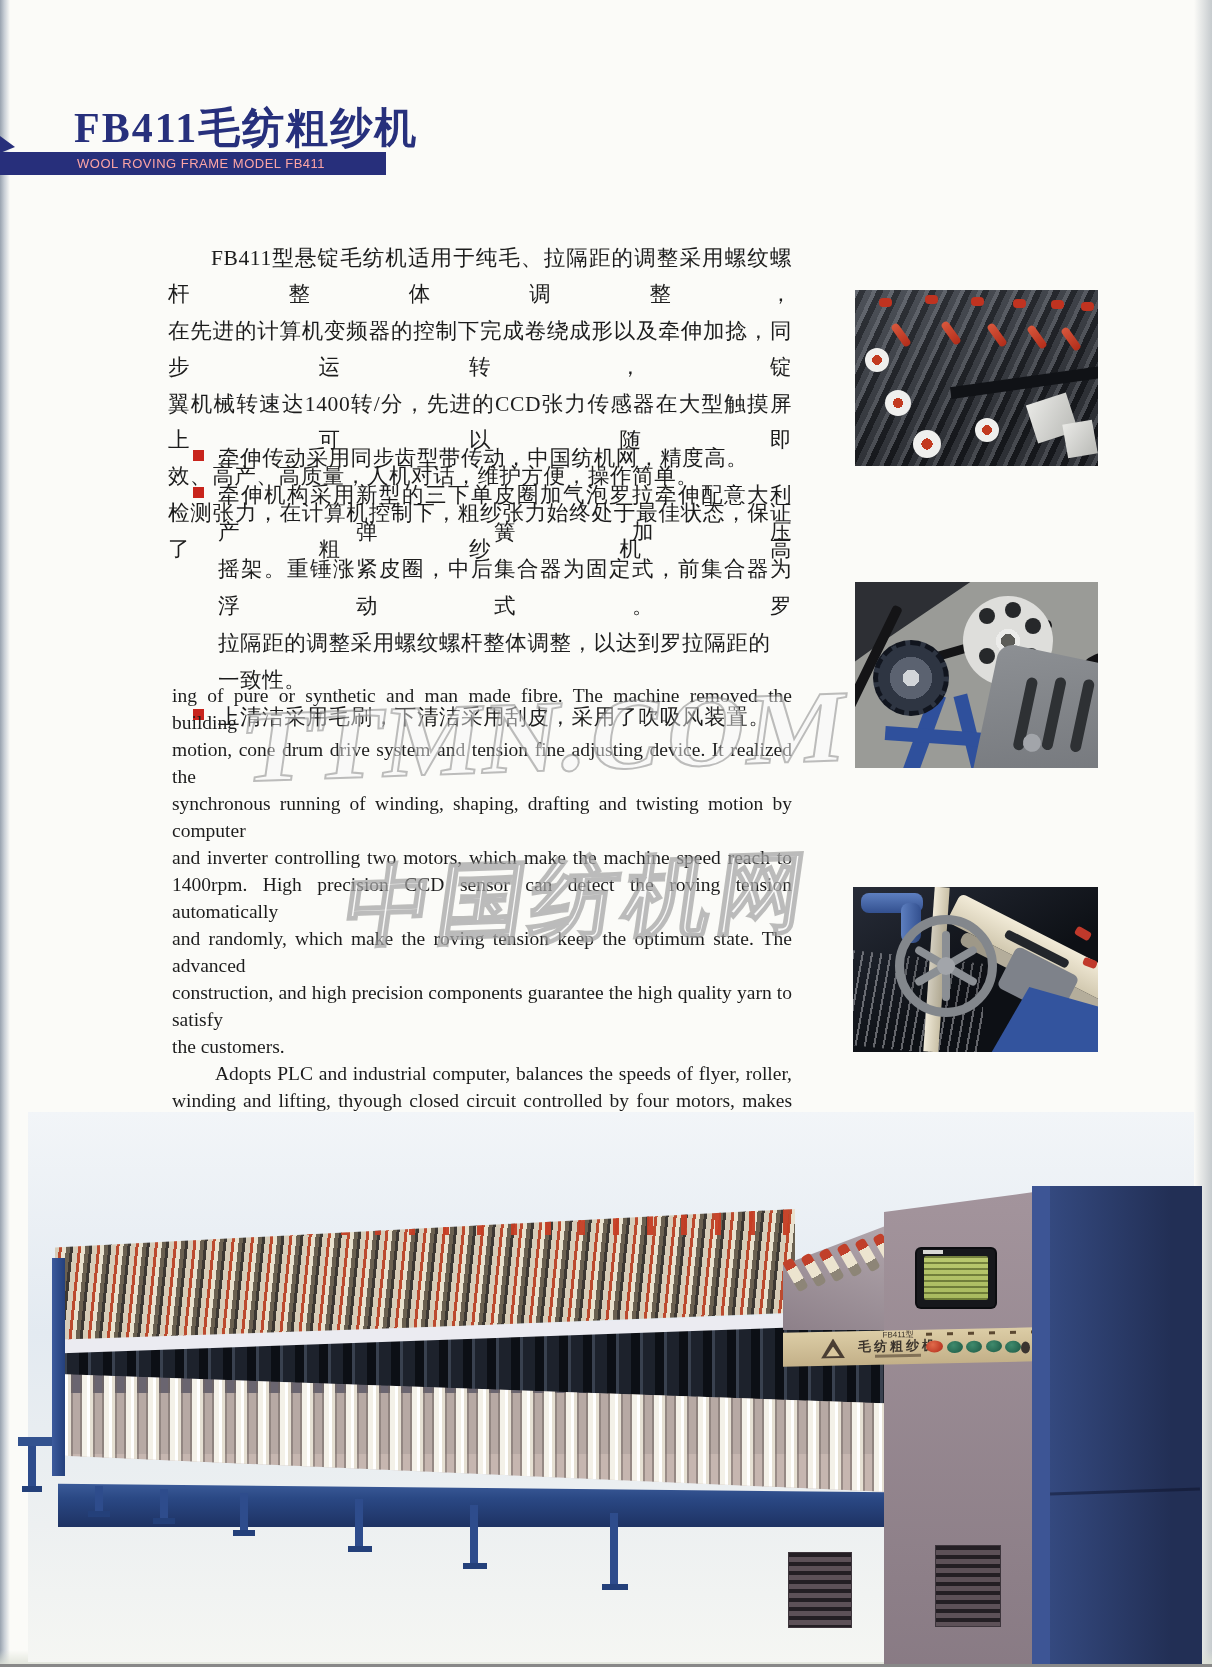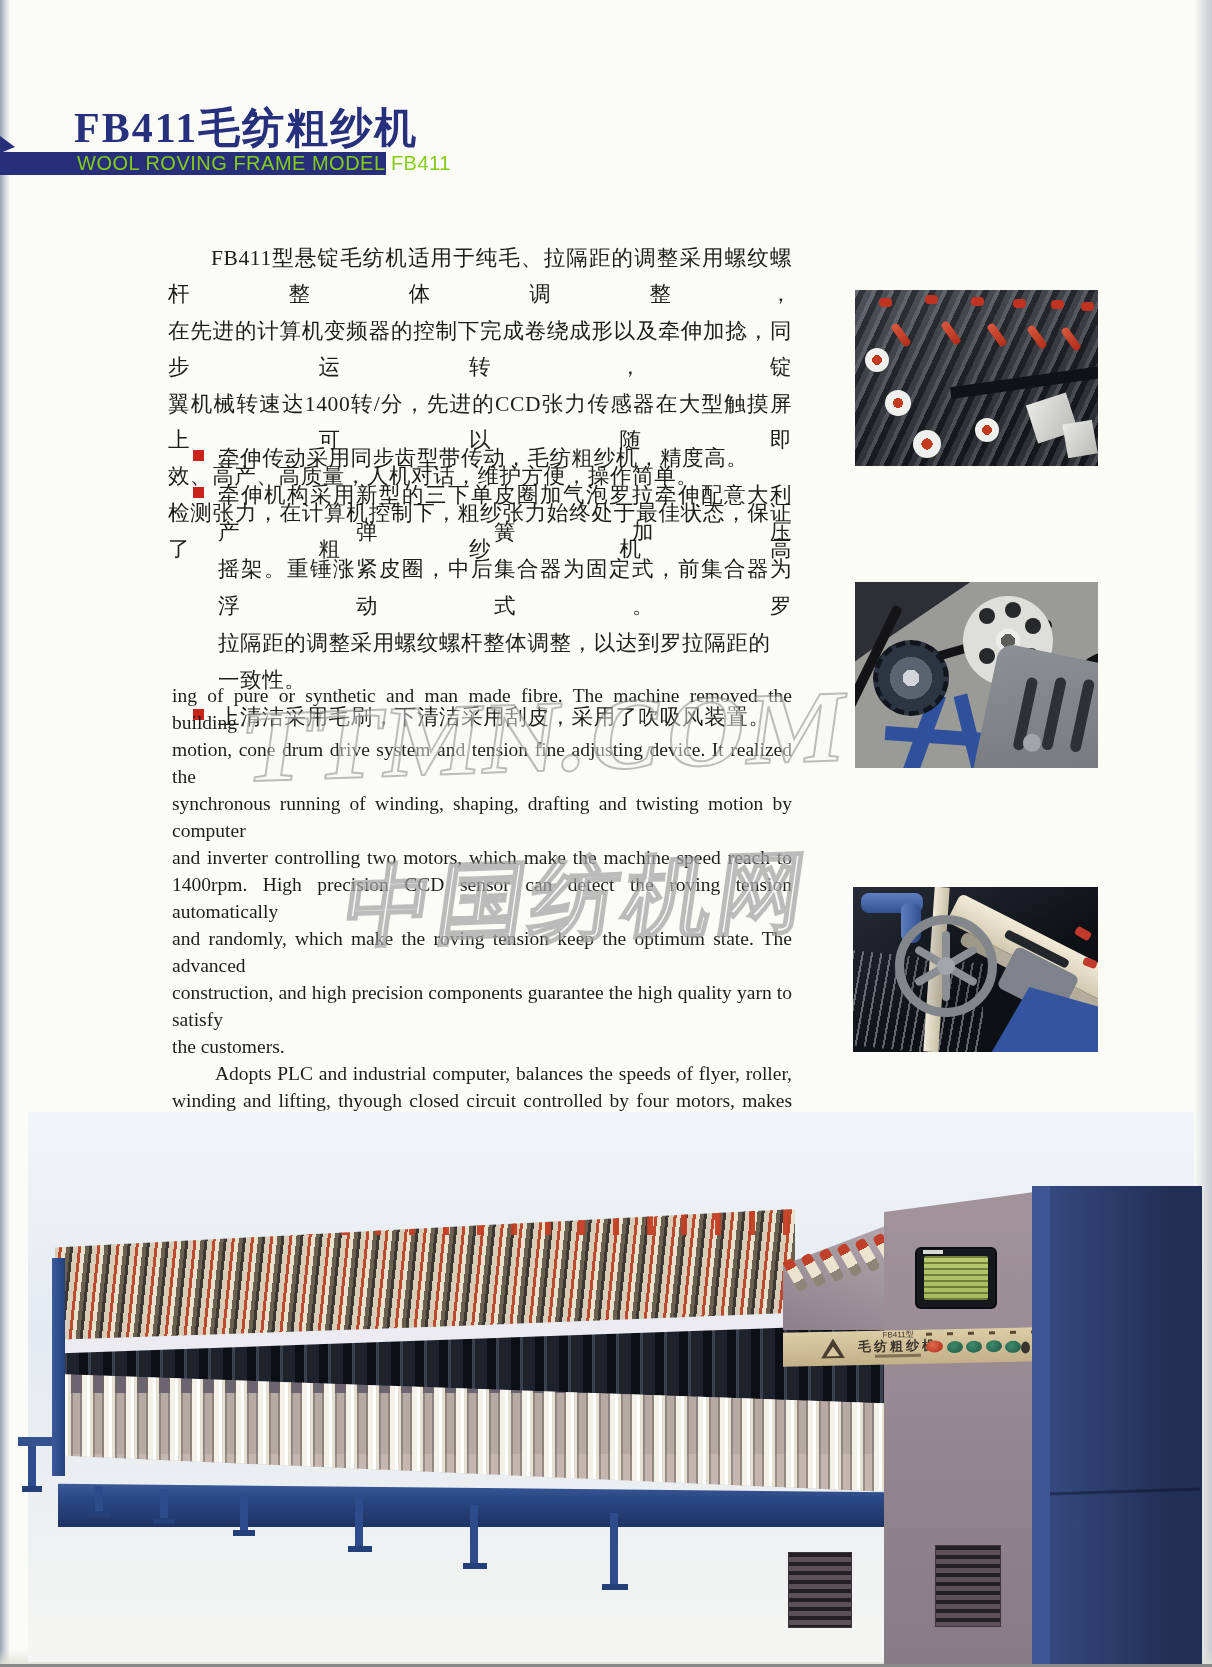--- a/index.html
+++ b/index.html
@@ -8,21 +8,21 @@
   .abs{position:absolute;}
   
   .edge-left{left:0;top:0;width:10px;height:1667px;background:linear-gradient(90deg,#99a3b0,#c9cfd6 45%,rgba(251,251,248,0));}
   .edge-right{right:0;top:0;width:18px;height:1667px;background:linear-gradient(270deg,#c6cbce,rgba(251,251,248,0));}
   .edge-bottom{left:0;top:1650px;width:1212px;height:17px;background:linear-gradient(0deg,#dde1d6,rgba(251,251,248,0));}
   
   .title{left:74px;top:100px;font-size:42px;font-weight:700;color:#27307c;letter-spacing:2px;white-space:nowrap;}
   .title-dot{left:252px;top:112px;width:5px;height:5px;background:#27307c;border-radius:1px;}
   .titlebar{left:0;top:152px;width:386px;height:23px;background:#272f7b;}
   .titlebar span{display:block;padding-left:77px;font-family:"Liberation Sans","DejaVu Sans",sans-serif;
-        font-size:20px;line-height:23px;color:#84cc16;letter-spacing:0.5px;white-space:nowrap;}
+        font-size:13px;line-height:23px;color:#fca5a5;letter-spacing:0.5px;white-space:nowrap;}
   .notch{left:0;top:136px;width:0;height:0;border-left:15px solid #272f7b;border-top:11px solid transparent;border-bottom:6px solid transparent;}
   
   .cnblock{left:168px;top:240px;width:624px;font-size:21.5px;line-height:36.4px;letter-spacing:0.6px;}
   .cnl{white-space:nowrap;}
   .jl{white-space:normal;text-align:justify;text-align-last:justify;}
   .ind{text-indent:2em;}
   
   .bullets{left:192px;top:440px;width:600px;font-size:21.5px;line-height:37px;letter-spacing:0.6px;}
   .brow{position:relative;padding-left:26px;}
   .bsq{position:absolute;left:1px;top:10px;width:11px;height:11px;background:#c8241c;}
@@ -145,21 +145,21 @@
     <div class="cnl jl ind">FB411型悬锭毛纺机适用于纯毛、拉隔距的调整采用螺纹螺杆整体调整，</div>
     <div class="cnl jl">在先进的计算机变频器的控制下完成卷绕成形以及牵伸加捻，同步运转，锭</div>
     <div class="cnl jl">翼机械转速达1400转/分，先进的CCD张力传感器在大型触摸屏上可以随即</div>
     <div class="cnl">效、高产、高质量，人机对话，维护方便，操作简单。</div>
     <div class="cnl jl">检测张力，在计算机控制下，粗纱张力始终处于最佳状态，保证了粗纱机高</div>
   </div>
 
   <div class="abs bullets">
     <div class="brow">
       <span class="bsq"></span>
-      <div>牵伸传动采用同步齿型带传动，毛纺粗纱机，精度高。</div>
+      <div>牵伸传动采用同步齿型带传动，中国纺机网，精度高。</div>
     </div>
     <div class="brow">
       <span class="bsq"></span>
       <div class="jl">牵伸机构采用新型的三下单皮圈加气泡罗拉牵伸配意大利产弹簧加压</div>
       <div class="jl">摇架。重锤涨紧皮圈，中后集合器为固定式，前集合器为浮动式。罗</div>
       <div>拉隔距的调整采用螺纹螺杆整体调整，以达到罗拉隔距的一致性。</div>
     </div>
     <div class="brow">
       <span class="bsq"></span>
       <div>上清洁采用毛刷，下清洁采用刮皮，采用了吹吸风装置。</div>

